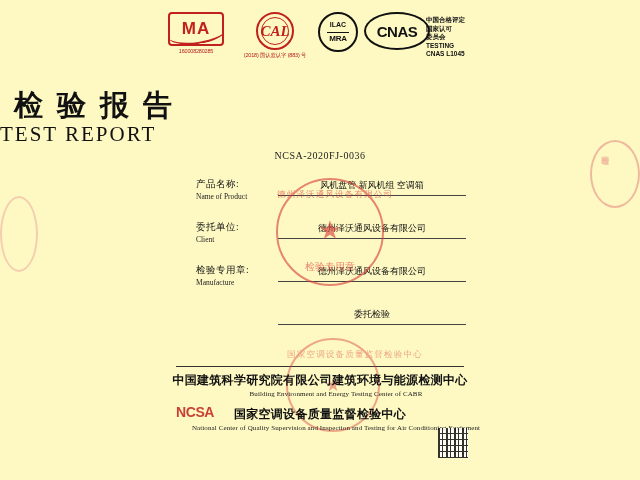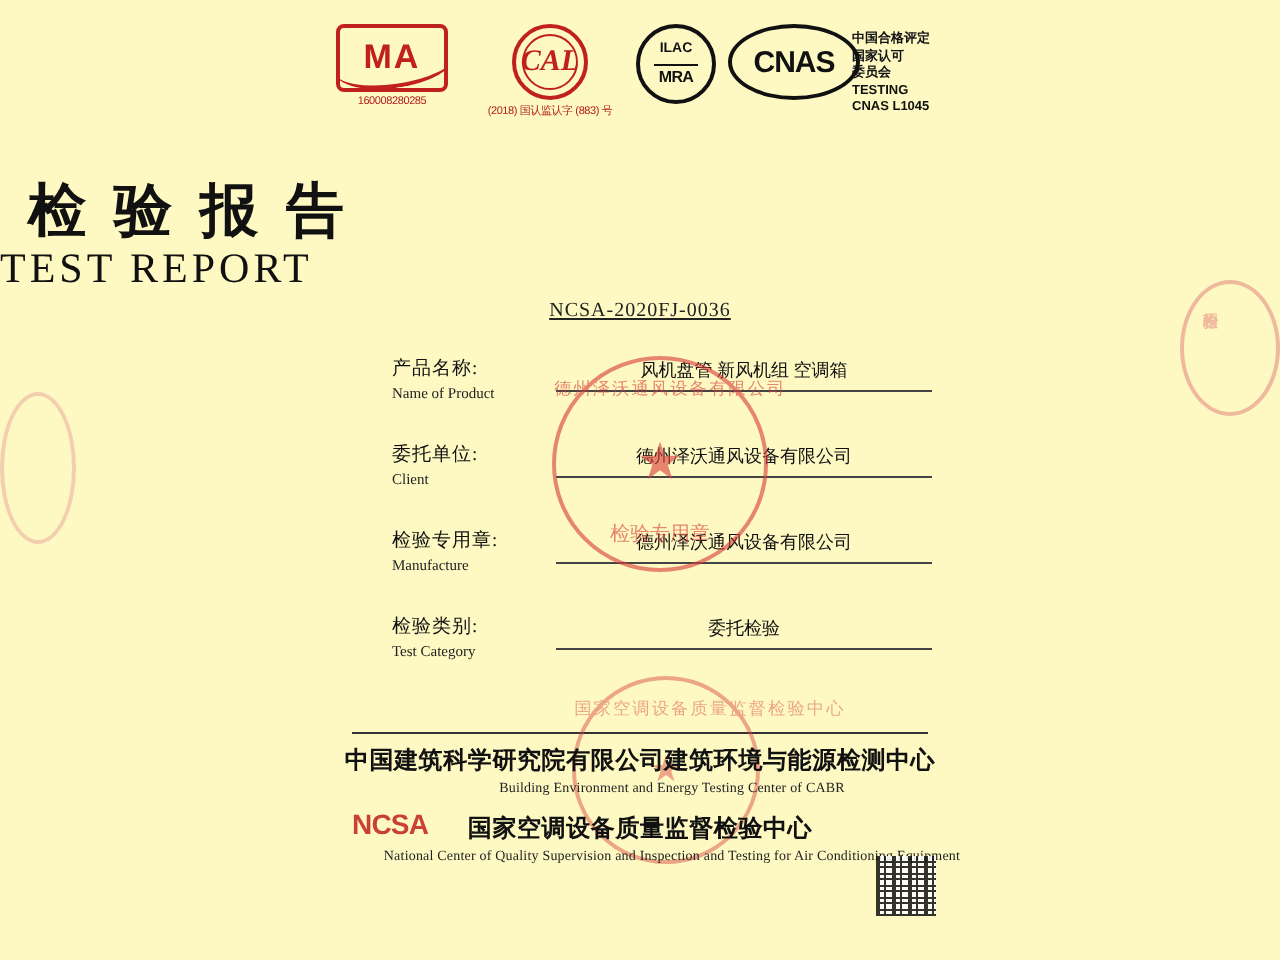--- a/index.html
+++ b/index.html
@@ -176,21 +176,20 @@
     color: #111;
   }
   .report-no {
     position: absolute;
     top: 150px;
     left: 0; right: 0;
     text-align: center;
     font-size: 10px;
     letter-spacing: 0.5px;
     color: #222;
-    text-decoration: underline;
   }
 
   
   .fields {
     position: absolute;
     top: 178px;
     left: 196px;
     width: 270px;
   }
   .field-row {
@@ -448,24 +447,20 @@
 
     <div class="field-row">
       <div class="field-label">
         <div class="label-cn">检验专用章:</div>
         <div class="label-en">Manufacture</div>
       </div>
       <div class="field-value">德州泽沃通风设备有限公司</div>
     </div>
 
     <div class="field-row">
-      <div class="field-label">
-        <div class="label-cn">检验类别:</div>
-        <div class="label-en">Test Category</div>
-      </div>
       <div class="field-value">委托检验</div>
     </div>
 
   </div>
 
   <div class="stamp stamp-main">
     <div class="stamp-arc">德州泽沃通风设备有限公司</div>
     <div class="star">★</div>
     <div class="stamp-sub">检验专用章</div>
   </div>

